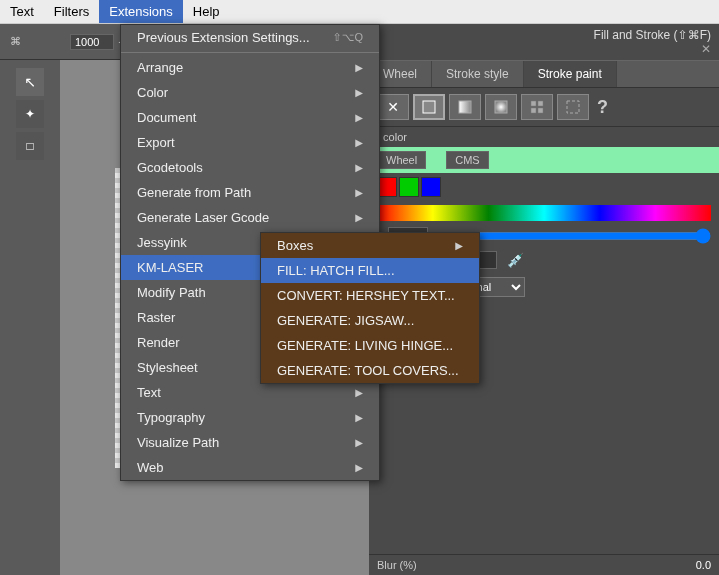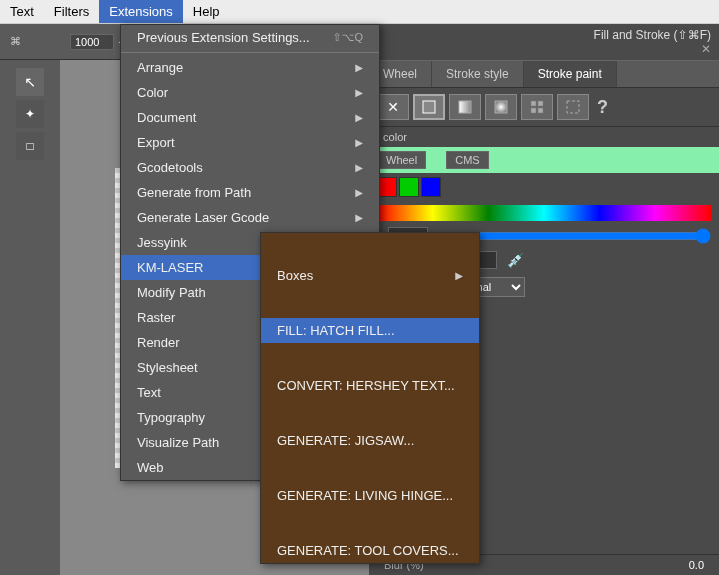--- a/index.html
+++ b/index.html
@@ -284,21 +284,20 @@
     }
     .km-menu-item {
       padding: 5px 16px;
       color: #eee;
       cursor: pointer;
       display: flex;
       align-items: center;
       justify-content: space-between;
       white-space: nowrap;
       font-size: 13px;
-      margin-top: 30px;
     }
     .km-menu-item.highlighted {
       background: #3d6cc0;
     }
     .km-menu-item .arrow {
       color: #ccc;
       font-size: 10px;
     }
 
     
@@ -527,21 +526,21 @@
         <option>Screen</option>
       </select>
     </div>
 
     <div style="display:flex; align-items:center; padding:4px 8px; gap:6px; background:#4a4a4a;">
       <div style="width:20px;height:20px;border-radius:50%;border:2px solid #6cb;background:transparent;cursor:pointer;"></div>
       <div style="width:20px;height:20px;border-radius:50%;background:#c44;cursor:pointer;border:1px solid #a33;"></div>
       <span style="color:#ccc;font-size:14px;cursor:pointer;">🔍</span>
     </div>
 
-    <div style="position:absolute; bottom:0; left:0; right:0; display:flex; align-items:center; padding:4px 15px; background:#4a4a4a; border-top:1px solid #333;">
+    <div style="position:absolute; bottom:0; left:0; right:0; display:flex; align-items:center; padding:4px 8px; background:#4a4a4a; border-top:1px solid #333;">
       <span style="color:#ccc;font-size:11px;">Blur (%)</span>
       <span style="color:#fff;font-size:11px;margin-left:auto;">0.0</span>
     </div>
   </div>
 
   <div class="dropdown-container">
     <div class="extensions-menu">
 
 
       <div class="menu-item">

